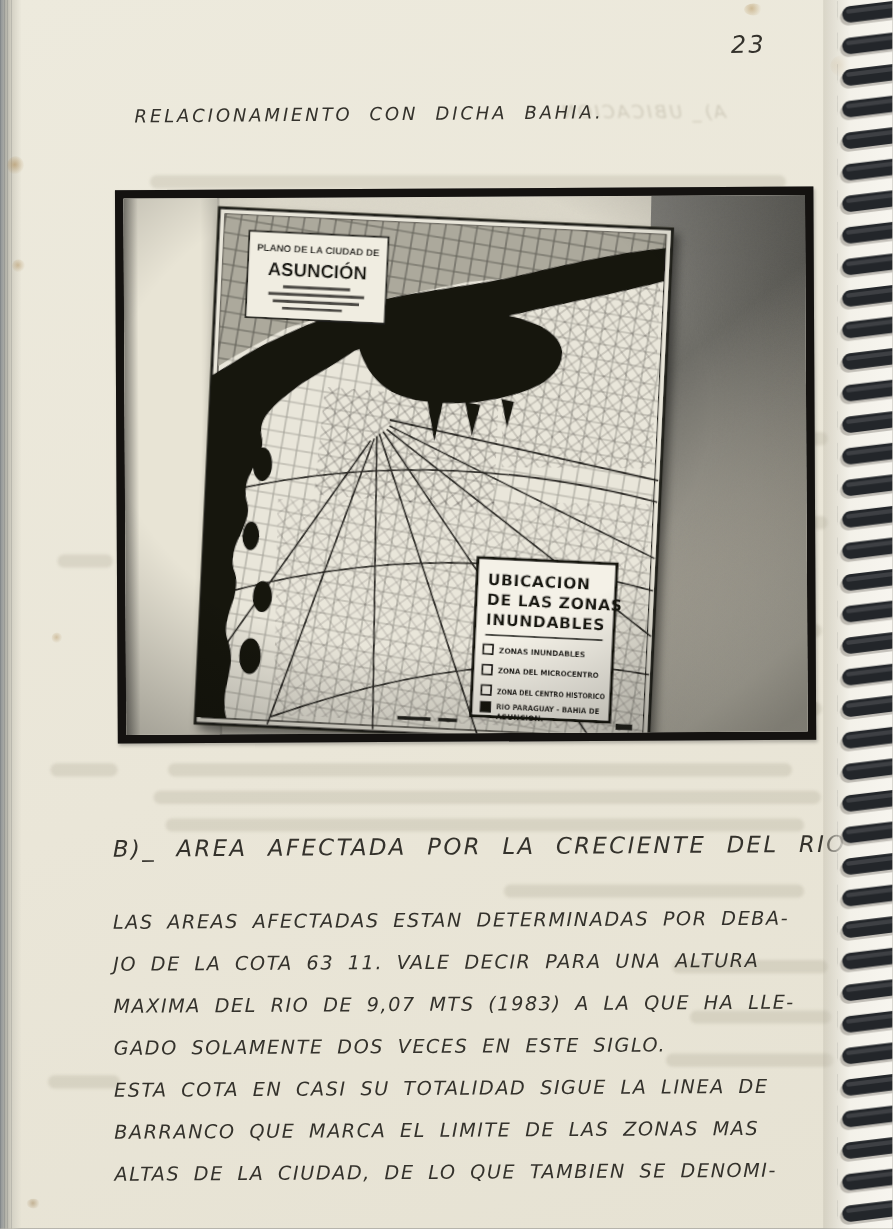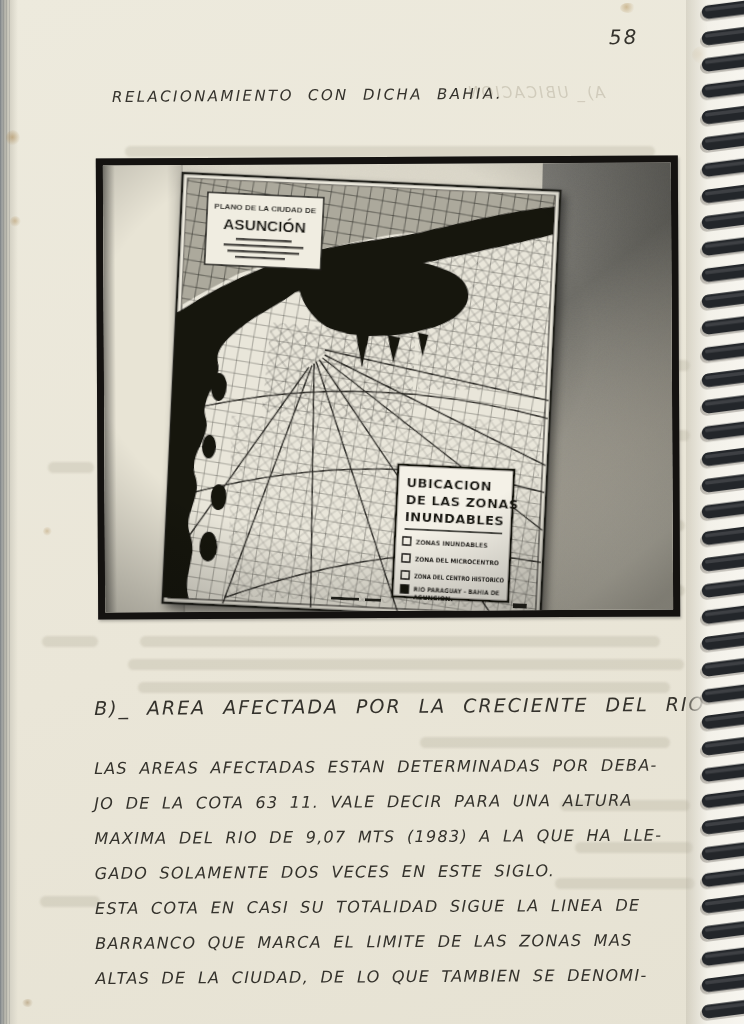--- a/index.html
+++ b/index.html
@@ -54,21 +54,21 @@
   <div class="ghostbar" style="left:575px;top:842px;width:118px;"></div>
   <div class="ghostbar" style="left:555px;top:878px;width:140px;"></div>
   <div class="ghostbar" style="left:610px;top:360px;width:80px;"></div>
   <div class="ghostbar" style="left:600px;top:430px;width:90px;"></div>
   <div class="ghostbar" style="left:585px;top:520px;width:100px;"></div>
   <div class="ghostbar" style="left:575px;top:585px;width:110px;"></div>
   <div class="ghostbar" style="left:48px;top:462px;width:46px;"></div>
   <div class="ghostbar" style="left:42px;top:636px;width:56px;"></div>
   <div class="ghostbar" style="left:40px;top:896px;width:60px;"></div>
 
-  <div class="page-number hand">58</div>
+  <div class="page-number hand">23</div>
   <div class="top-title hand">RELACIONAMIENTO CON DICHA BAHIA.</div>
 
   <div class="photo">
     <svg width="568" height="447" viewBox="0 0 568 447">
       <defs>
         <linearGradient id="bgGray" x1="0" y1="0" x2="0.25" y2="1">
           <stop offset="0" stop-color="#807f7a"></stop>
           <stop offset="0.35" stop-color="#6a6963"></stop>
           <stop offset="0.75" stop-color="#a5a195"></stop>
           <stop offset="1" stop-color="#c7c3b5"></stop>

